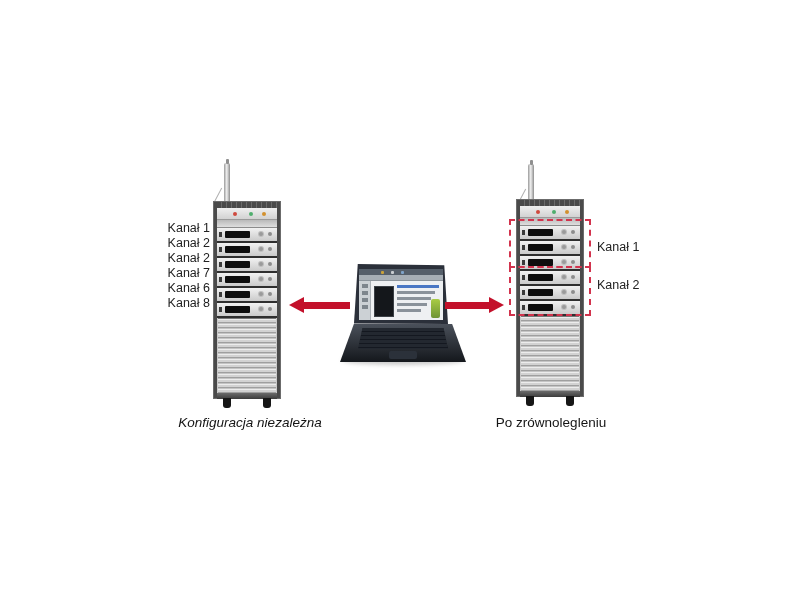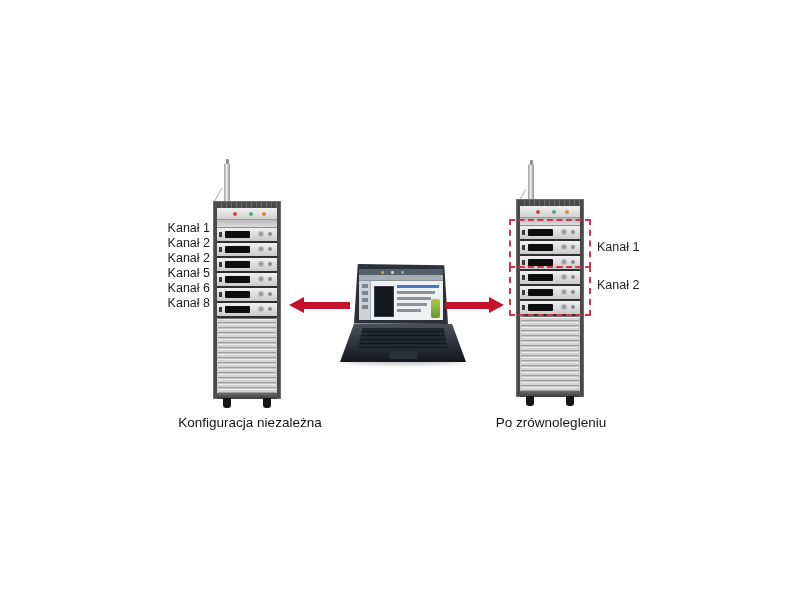--- a/index.html
+++ b/index.html
@@ -9,21 +9,21 @@
   }
   .abs { position:absolute; }
 
   
   .labels-left { left:108px; top:221px; width:102px; text-align:right; }
   .labels-left .chan { height:15px; line-height:15px; font-size:12.5px; color:#222; }
   .right-label { font-size:12.5px; color:#222; }
 
   
   .caption { top:415px; width:220px; text-align:center; font-size:13.5px; color:#141414; }
-  .caption-left  { left:140px; }
+  .caption-left  { left:140px;font-style:italic; }
   .caption-right { left:441px; }
 
   
   .rack { width:66px; }
   .rack-left  { left:214px; top:202px; }
   .rack-right { left:517px; top:200px; }
   .rack-body {
     position:absolute; left:0; top:0; width:66px; height:196px;
     background:#c9c9c9; border-left:3px solid #4a4a4a; border-right:3px solid #4a4a4a;
     box-sizing:border-box; box-shadow:0 0 0 1px #6b6b6b;
@@ -111,21 +111,21 @@
 </style>
 </head>
 <body>
 
 <div class="canvas">
 
   <div class="abs labels-left">
     <div class="chan">Kanał 1</div>
     <div class="chan">Kanał 2</div>
     <div class="chan">Kanał 2</div>
-    <div class="chan">Kanał 5</div>
+    <div class="chan">Kanał 7</div>
     <div class="chan">Kanał 6</div>
     <div class="chan">Kanał 8</div>
   </div>
 
   <div class="abs pole pole-left">
     <span class="pole-tip"></span>
     <span class="pole-wire"></span>
   </div>
 
   <div class="abs rack rack-left">

